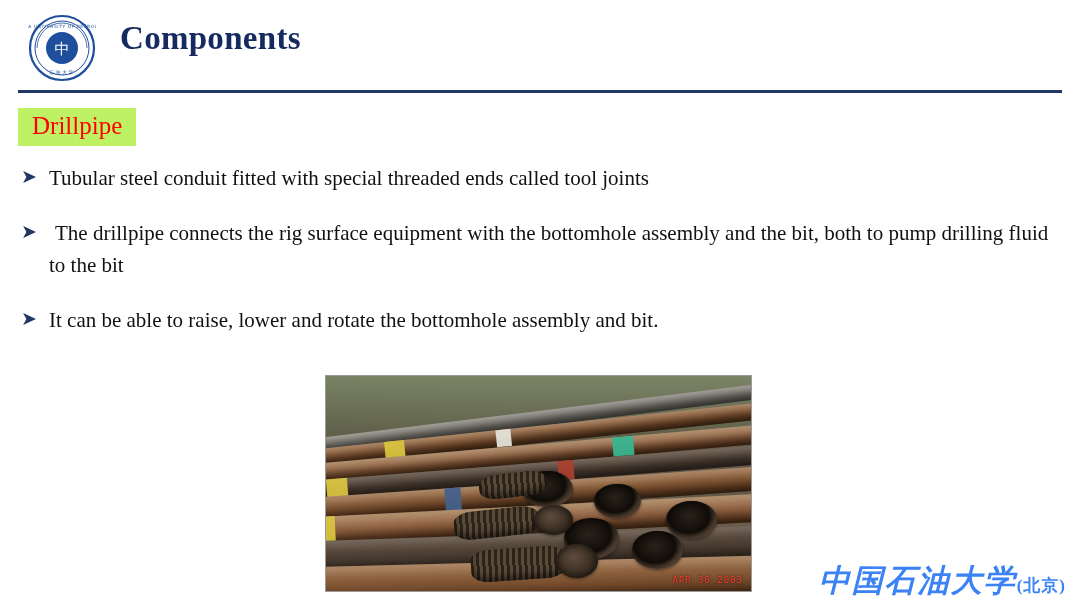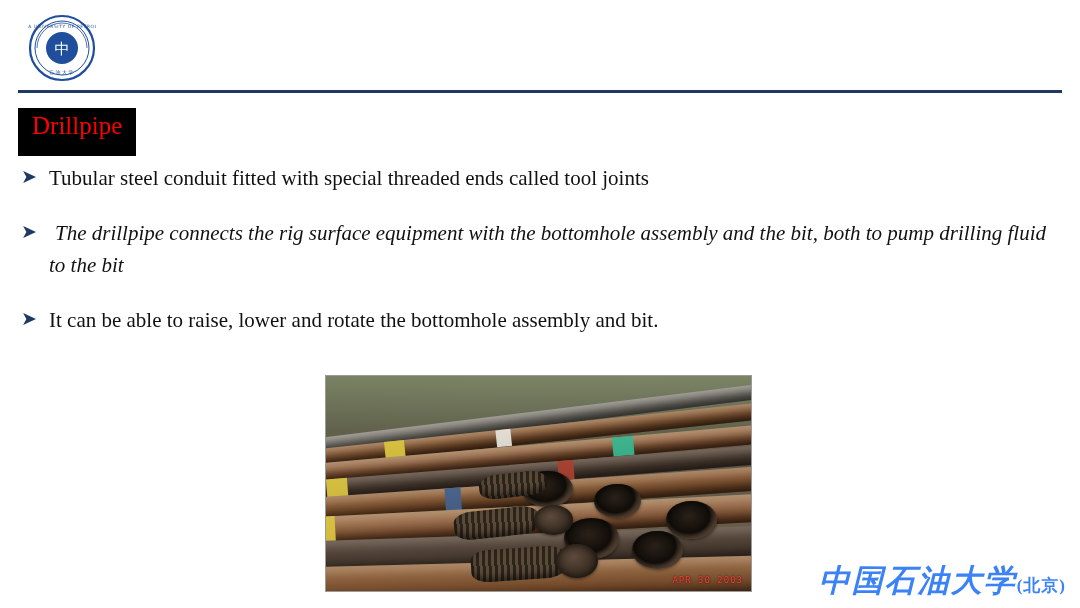--- a/index.html
+++ b/index.html
@@ -56,22 +56,22 @@
     width: 1044px;
     height: 3px;
     background: #1f3864;
   }
 
   
   .section-label {
     position: absolute;
     left: 18px;
     top: 108px;
-    background: #000000;
-    padding: 4px 14px 16px 14px;
+    background: #bef264;
+    padding: 4px 14px 6px 14px;
     color: #ff0000;
     font-size: 25px;
     font-family: "Liberation Serif", serif;
   }
 
   
   .bullets {
     position: absolute;
     left: 18px;
     top: 162px;
@@ -93,21 +93,20 @@
   }
   .bullet-text {
     flex: 1 1 auto;
     font-size: 21px;
     line-height: 1.55;
     color: #111111;
     font-family: "Liberation Serif", serif;
   }
   .bullet-text.indent-wrap {
     text-indent: 6px;
-    font-style: italic;
   }
 
   
   .photo-frame {
     position: absolute;
     left: 325px;
     top: 375px;
     width: 425px;
     height: 215px;
     border: 1px solid #9a9a9a;
@@ -214,20 +213,21 @@
         <circle cx="34" cy="34" r="32" fill="#ffffff" stroke="#1f4e9c" stroke-width="2.2"></circle>
         <circle cx="34" cy="34" r="27" fill="#ffffff" stroke="#1f4e9c" stroke-width="1"></circle>
         <circle cx="34" cy="34" r="16" fill="#1f4e9c"></circle>
         <text x="34" y="40" font-family="DejaVu Sans, sans-serif" font-size="15" fill="#ffffff" text-anchor="middle">中</text>
         <path d="M9 34 A25 25 0 0 1 59 34" fill="none" stroke="#1f4e9c" stroke-width="0.8"></path>
         <text x="34" y="14" font-family="DejaVu Sans, sans-serif" font-size="4.4" fill="#1f4e9c" text-anchor="middle" letter-spacing="0.6">CHINA UNIVERSITY OF PETROLEUM</text>
         <text x="34" y="60" font-family="DejaVu Sans, sans-serif" font-size="5" fill="#1f4e9c" text-anchor="middle" letter-spacing="1.5">石油大学</text>
       </svg>
     </div>
 
+    <div class="slide-title">Components</div>
 
     <div class="header-rule"></div>
   </div>
 
   <div class="section-label">Drillpipe</div>
 
   <div class="bullets">
 
     <div class="bullet">
       <div class="bullet-marker">➤</div>

